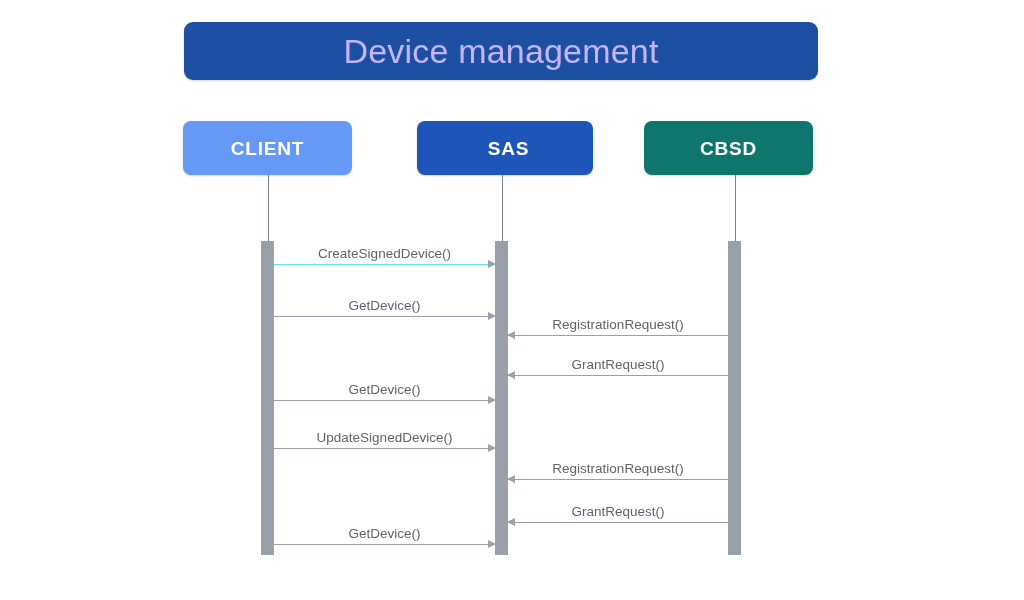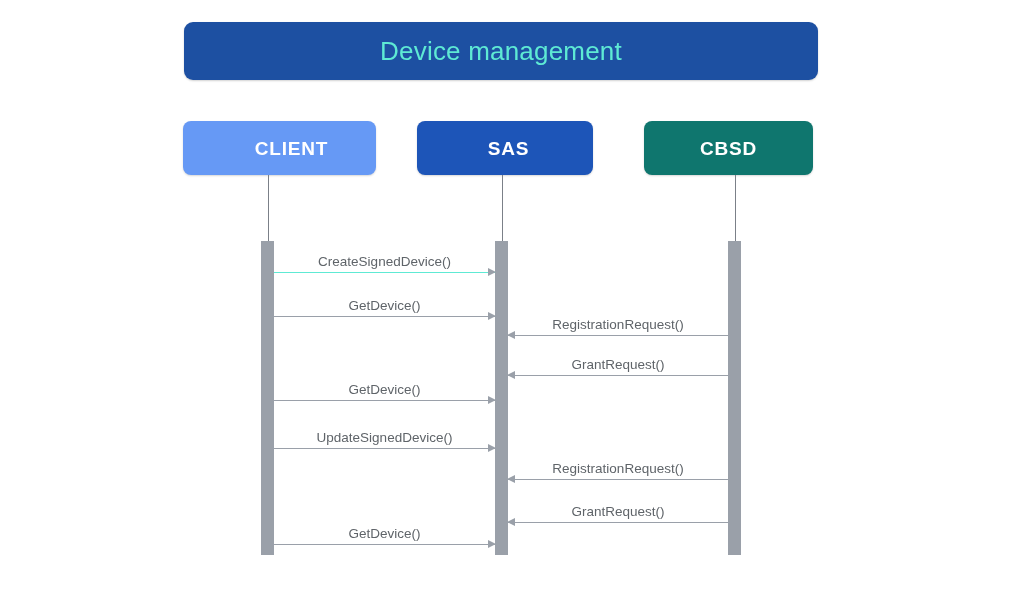--- a/index.html
+++ b/index.html
@@ -30,22 +30,22 @@
     width: 634px;
     height: 58px;
     border-radius: 9px;
     background: #1d50a2;
     display: flex;
     align-items: center;
     justify-content: center;
     box-shadow: 0 1px 2px rgba(0,0,0,0.18);
   }
   .title-bar .title-text {
-    color: #5eead4;
-    font-size: 26px;
+    color: #c4b5fd;
+    font-size: 34px;
     font-weight: 400;
     letter-spacing: 0.2px;
     line-height: 1;
   }
 
   
   .participant {
     position: absolute;
     top: 121px;
     width: 169px;
@@ -120,42 +120,42 @@
 </style>
 </head>
 <body>
 
 <div id="diagram-root">
 
   <div class="title-bar">
     <span class="title-text">Device management</span>
   </div>
 
-  <div class="participant" id="participant-client" style="left: 183px; background: rgb(102, 153, 245); padding-left: 24px;">
+  <div class="participant" id="participant-client" style="left: 183px; background: rgb(102, 153, 245);">
     <span class="participant-label">CLIENT</span>
   </div>
 
   <div class="participant" id="participant-sas" style="left: 417px; background: rgb(29, 85, 184); padding-left: 7px;">
     <span class="participant-label">SAS</span>
   </div>
 
   <div class="participant" id="participant-cbsd" style="left: 644px; background: #0f766e; text-align: right;">
     <span class="participant-label">CBSD</span>
   </div>
 
   <div class="lifeline" id="lifeline-client" style="left: 268px;"></div>
   <div class="lifeline" id="lifeline-sas" style="left: 502px;"></div>
   <div class="lifeline" id="lifeline-cbsd" style="left: 735px;"></div>
 
   <div class="activation" id="activation-client" style="left: 261px; background: rgb(154, 160, 169);"></div>
   <div class="activation" id="activation-sas" style="left: 495px; background: rgb(154, 160, 169);"></div>
   <div class="activation" id="activation-cbsd" style="left: 728px; background: rgb(154, 160, 169);"></div>
 
   <div id="messages-layer">
-      <div class="message dir-right" style="left: 274px; width: 221px; top: 272px; background: #5eead4;">
+      <div class="message dir-right" style="left: 274px; width: 221px; top: 264px; background: #5eead4;">
         <span class="arrow-head"></span>
         <span class="msg-label" style="color: rgb(95, 100, 105);">CreateSignedDevice()</span>
       </div>
       <div class="message dir-right" style="left: 274px; width: 221px; top: 316px; background: rgb(154, 160, 169);">
         <span class="arrow-head"></span>
         <span class="msg-label" style="color: rgb(95, 100, 105);">GetDevice()</span>
       </div>
       <div class="message dir-left" style="left: 508px; width: 220px; top: 335px; background: rgb(154, 160, 169);">
         <span class="arrow-head"></span>
         <span class="msg-label" style="color: rgb(95, 100, 105);">RegistrationRequest()</span>

